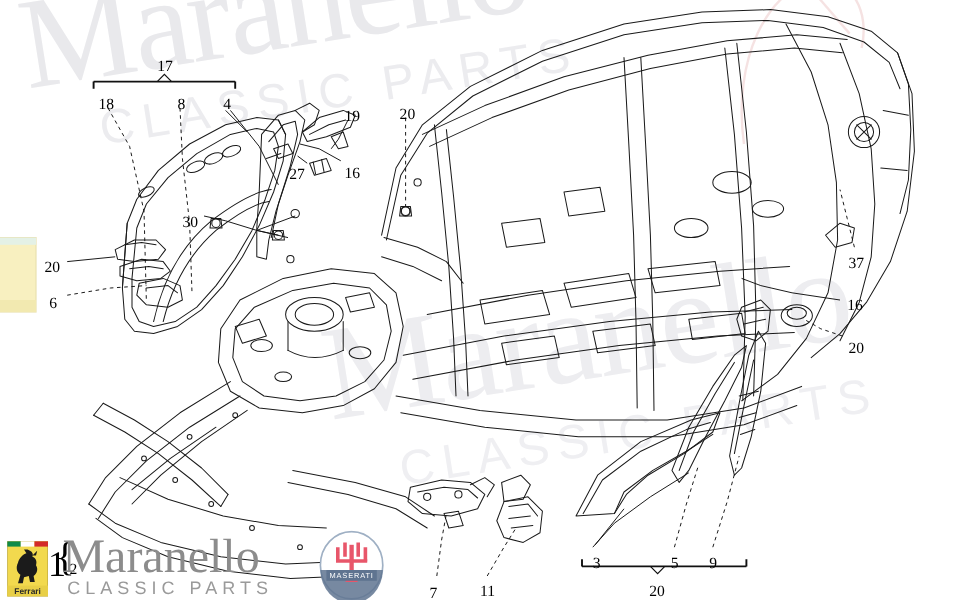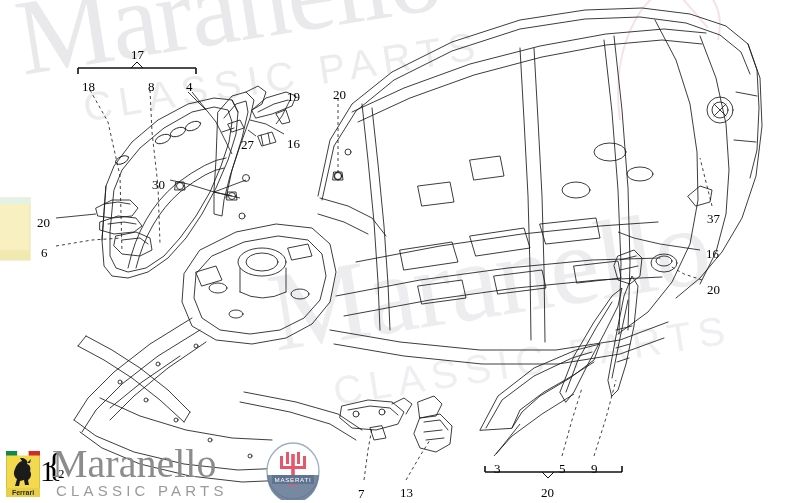--- a/index.html
+++ b/index.html
@@ -300,21 +300,21 @@
   <div class="lbl" style="left:333px;top:88px">20</div>
   <div class="lbl" style="left:241px;top:138px">27</div>
   <div class="lbl" style="left:287px;top:137px">16</div>
   <div class="lbl" style="left:152px;top:178px">30</div>
   <div class="lbl" style="left:37px;top:216px">20</div>
   <div class="lbl" style="left:41px;top:246px">6</div>
   <div class="lbl" style="left:707px;top:212px">37</div>
   <div class="lbl" style="left:706px;top:247px">16</div>
   <div class="lbl" style="left:707px;top:283px">20</div>
   <div class="lbl" style="left:358px;top:487px">7</div>
-  <div class="lbl" style="left:400px;top:486px">13</div>
+  <div class="lbl" style="left:400px;top:486px">11</div>
   <div class="lbl" style="left:494px;top:462px">3</div>
   <div class="lbl" style="left:559px;top:462px">5</div>
   <div class="lbl" style="left:591px;top:462px">9</div>
   <div class="lbl" style="left:541px;top:486px">20</div>
 
   <div id="brand"></div>
 
   <svg id="ferrari-badge" viewBox="0 0 34 46">
     <rect x="0" y="0" width="34" height="46" fill="#f2d94e" stroke="#b9a43c" stroke-width="1"></rect>
     <rect x="0" y="0" width="11.3" height="4.5" fill="#0f8a4a"></rect>

